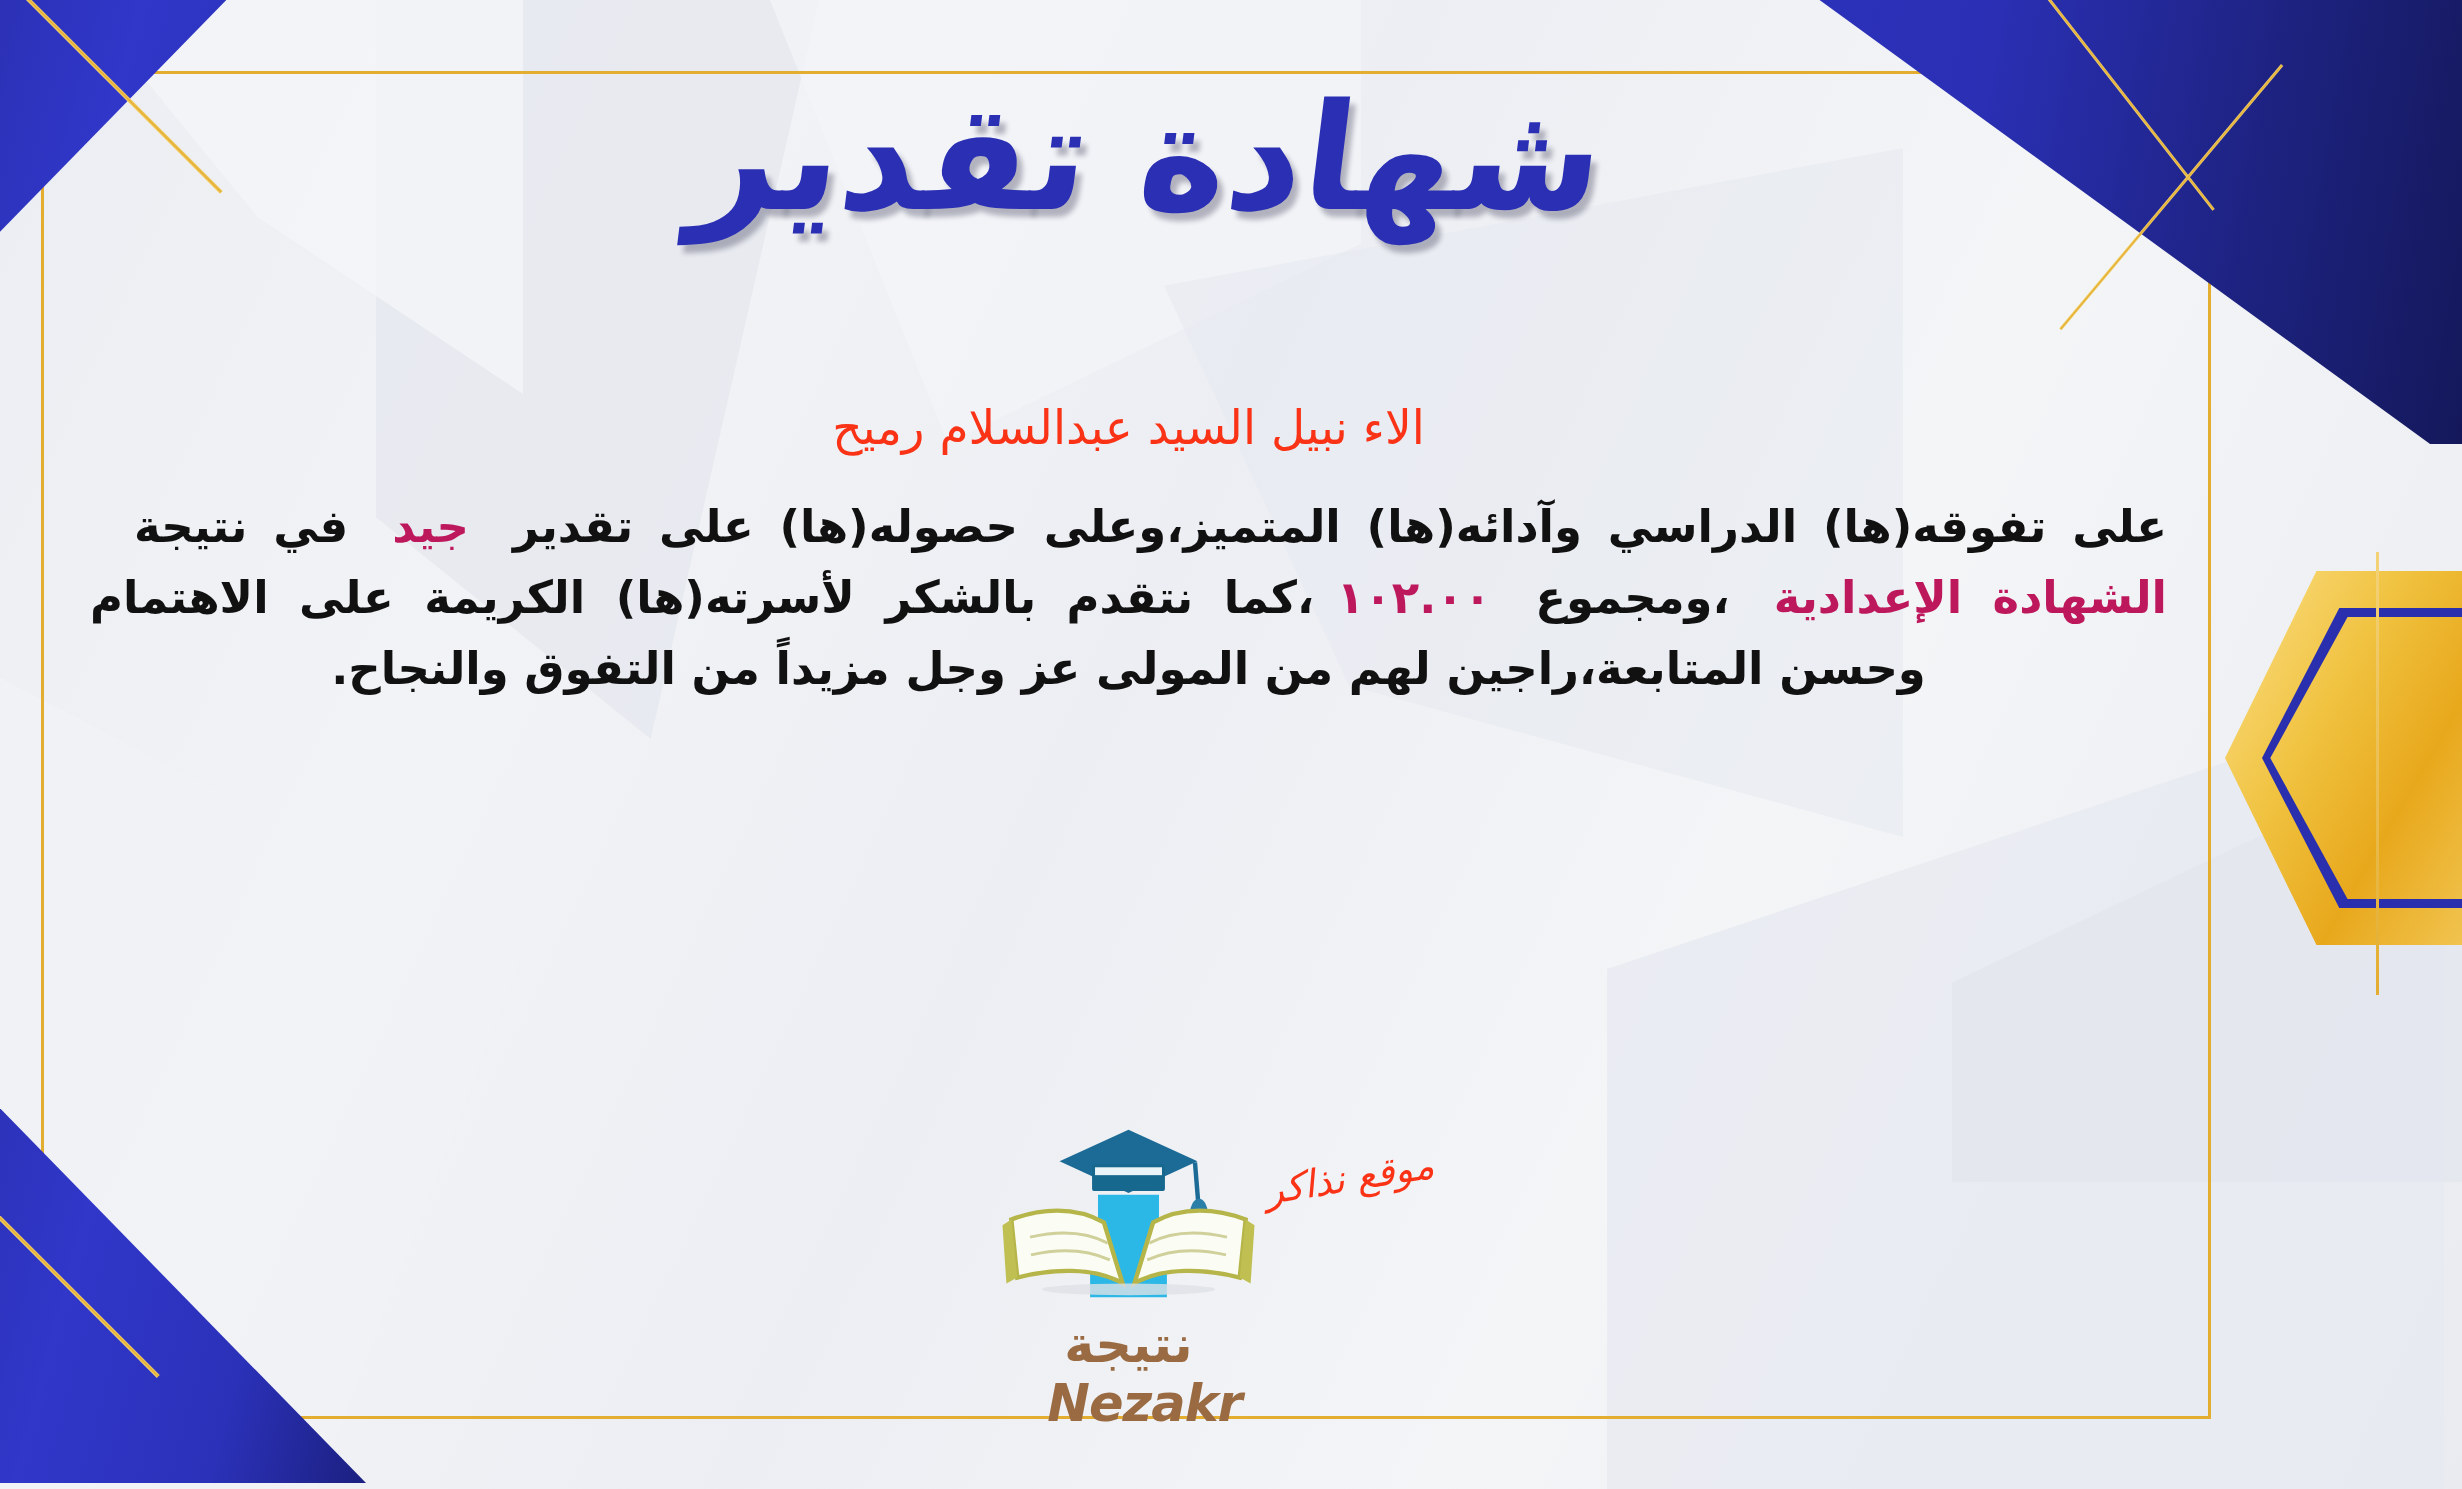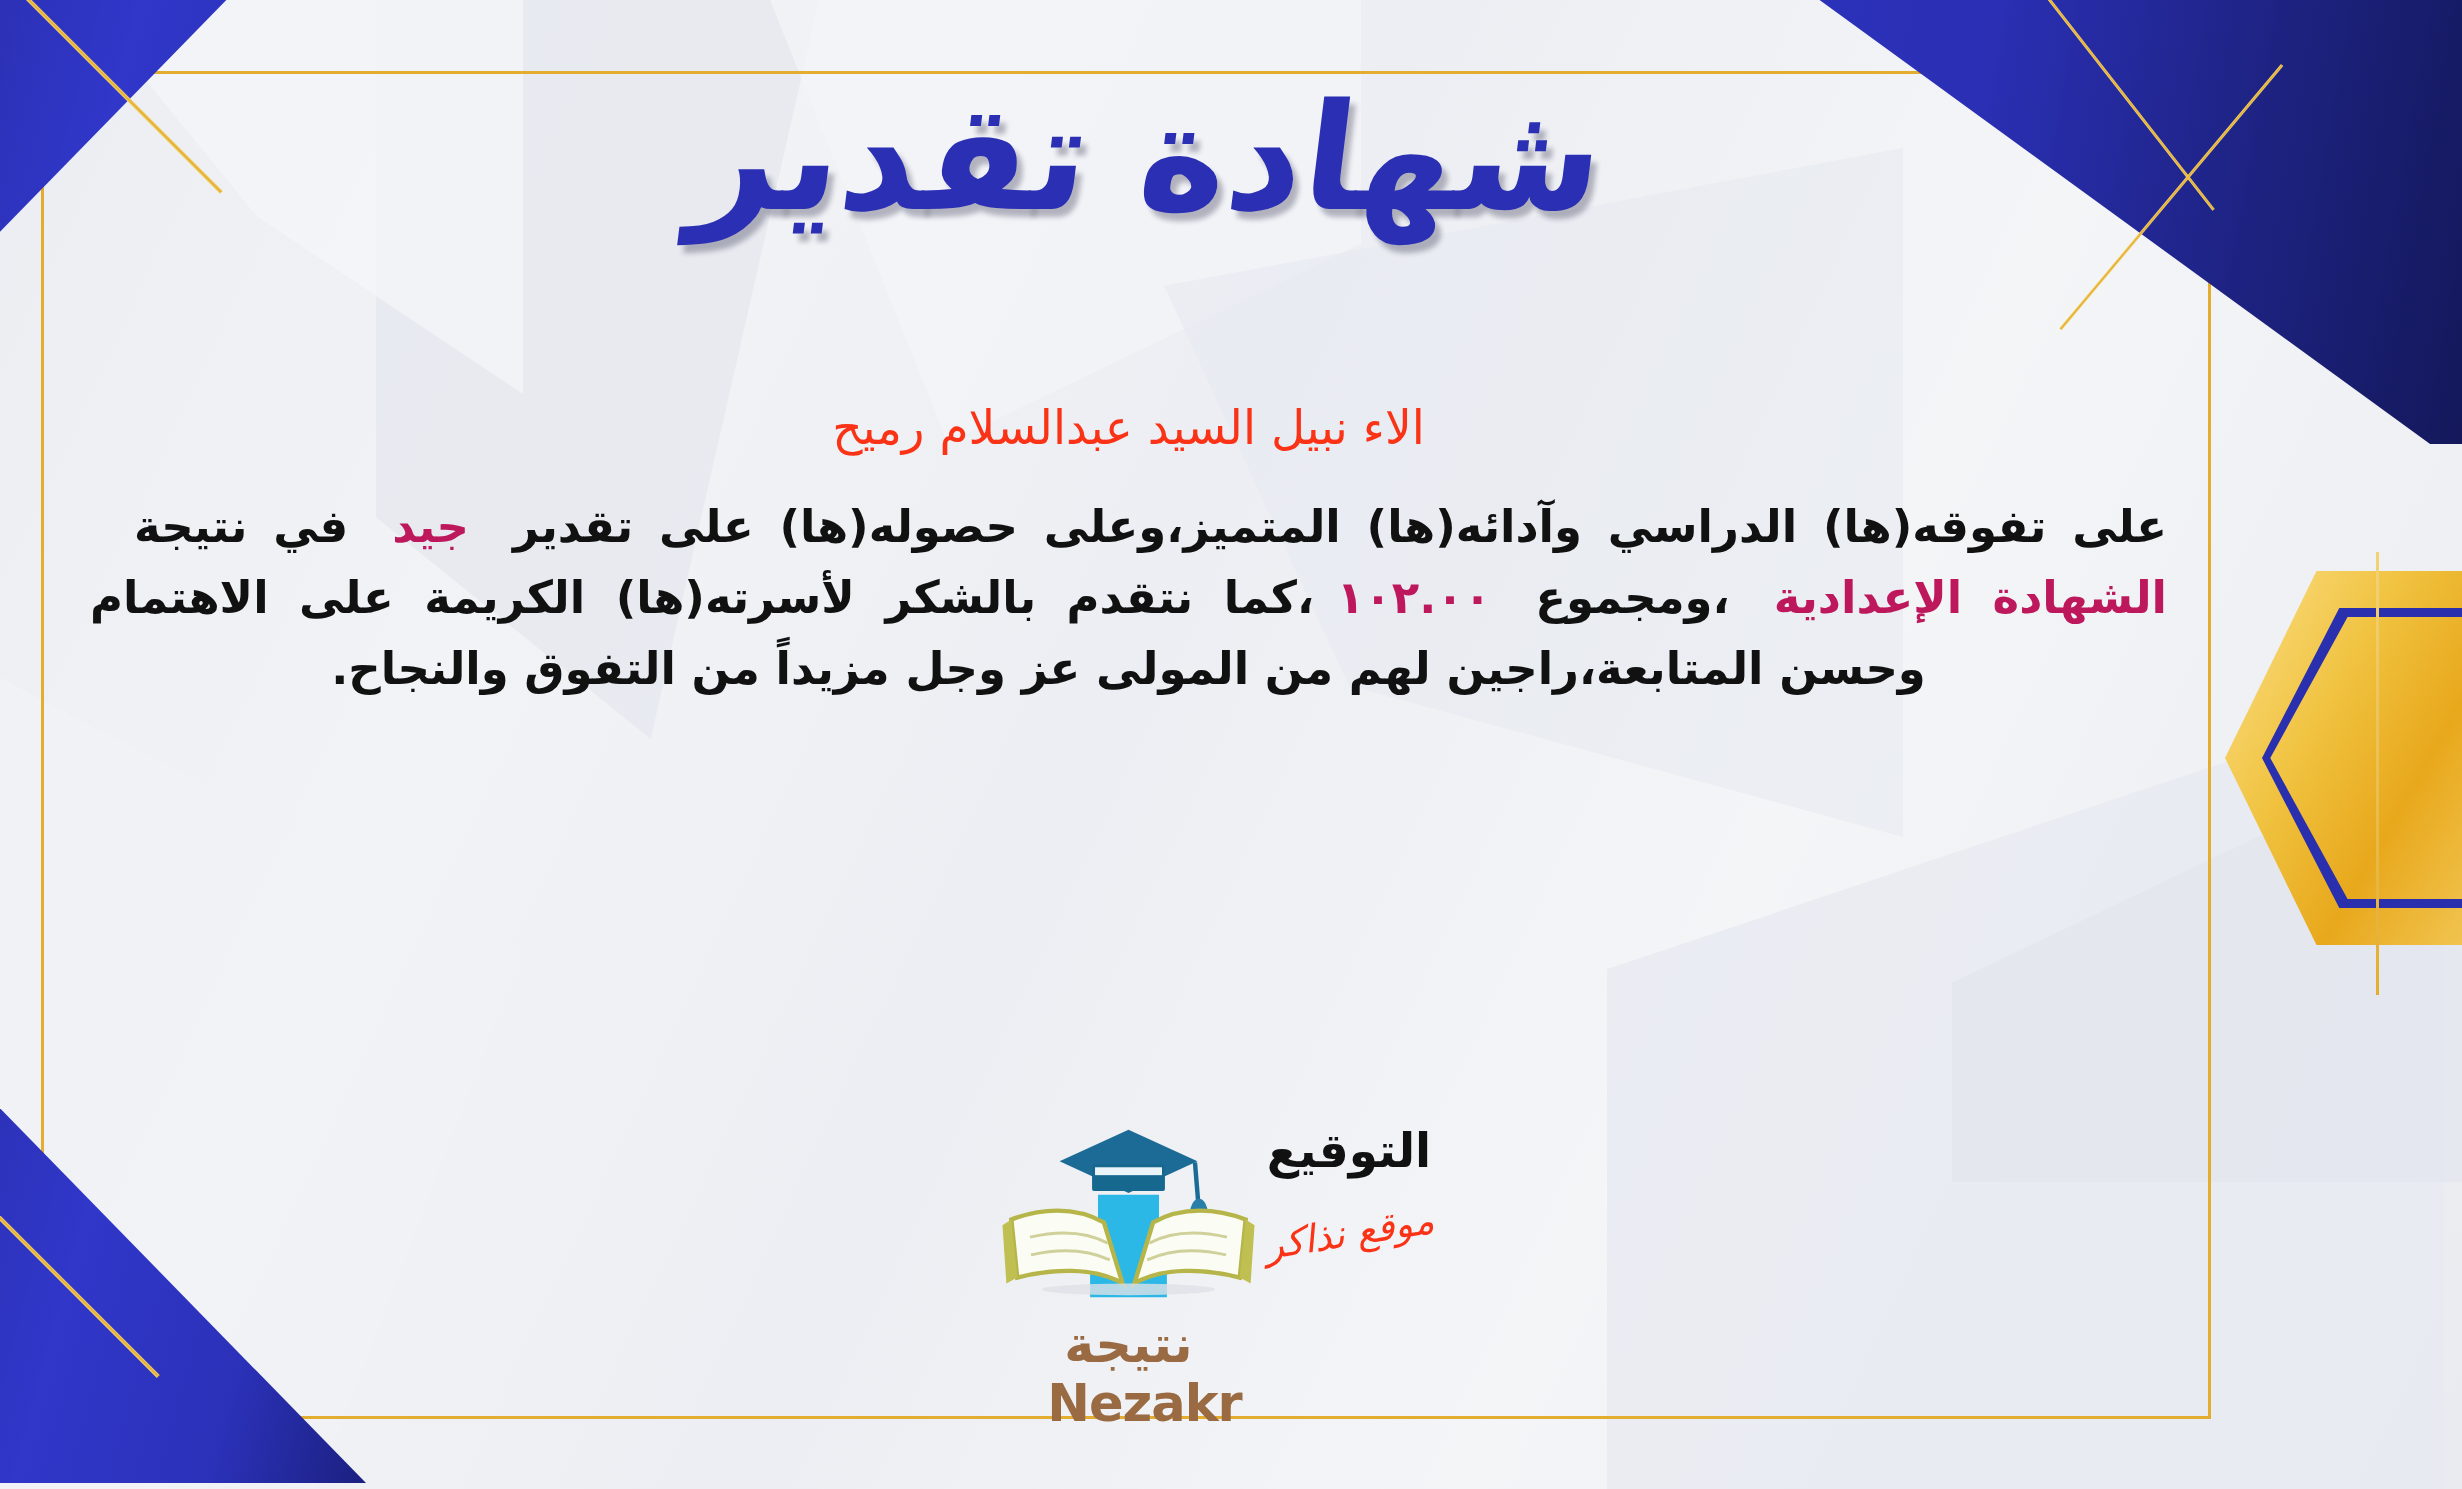--- a/index.html
+++ b/index.html
@@ -162,21 +162,21 @@
     width:315px;text-align:center;
   }
   .logo svg{display:block;margin:0 auto;}
   .logo-word{
     margin-top:2px;
     font-size:51px;font-weight:700;color:#9a6b43;
     font-family:"DejaVu Sans","Liberation Sans",sans-serif;
     letter-spacing:-1px;
     direction:rtl;
   }
-  .logo-word .latin{direction:ltr;display:inline-block;margin-left:32px;}
+  .logo-word .latin{direction:ltr;display:inline-block;font-style:italic;margin-left:32px;}
 </style>
 </head>
 <body>
 
 <div class="cert">
 
   <div class="bg-base"></div>
   <div class="poly p1"></div>
   <div class="poly p2"></div>
   <div class="poly p3"></div>
@@ -223,21 +223,20 @@
     <div class="line student-name">الاء نبيل السيد عبدالسلام رميح</div>
 
     <div class="para">
       <span>على تفوقه(ها) الدراسي وآدائه(ها) المتميز،وعلى حصوله(ها) على تقدير</span><span class="sp"></span><span class="red">جيد</span><span class="sp"></span><span>في نتيجة</span><span class="sp"></span><span class="red">الشهادة الإعدادية</span><span class="sp"></span><span>،ومجموع</span><span class="sp"></span><span class="red">١٠٢.٠٠</span><span class="sp-s"></span><span>،كما نتقدم بالشكر لأسرته(ها) الكريمة على الاهتمام وحسن المتابعة،راجين لهم من المولى عز وجل مزيداً من التفوق والنجاح.</span>
     </div>
   </div>
 
   <div class="footer">
 
     <div class="sig-block">
-      <div class="sig-label">التوقيع</div>
       <div class="sig-script">موقع نذاكر</div>
     </div>
 
     <div class="logo">
       <svg width="256" height="192" viewBox="0 0 520 390">
 
         <polygon points="260,18 400,82 260,146 120,82" fill="#1b6b96"></polygon>
         <rect x="186" y="88" width="148" height="54" rx="4" fill="#17688f"></rect>
         <rect x="192" y="94" width="136" height="16" fill="#e9f3f8"></rect>
 

